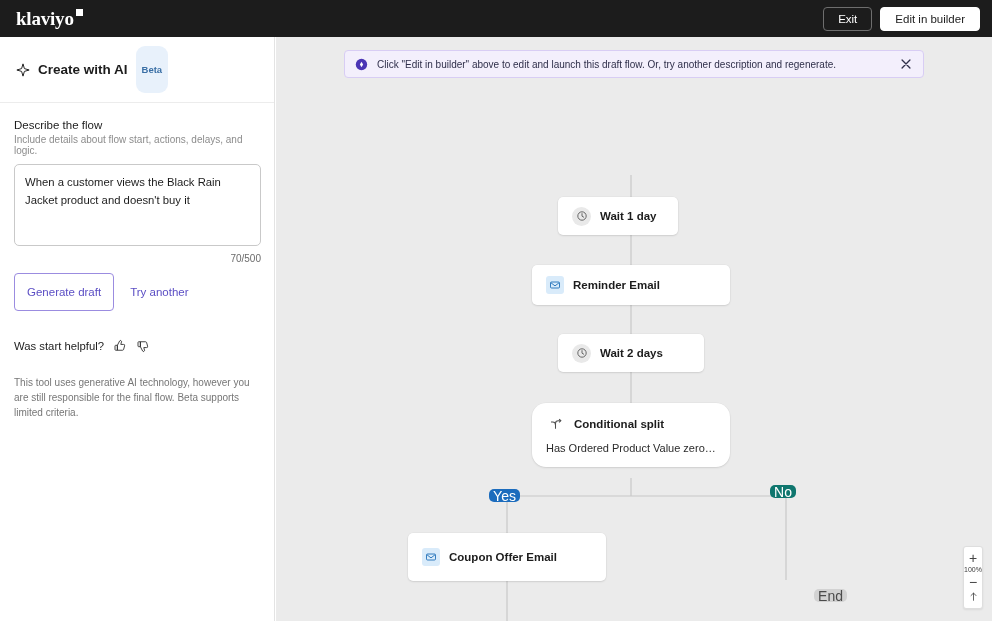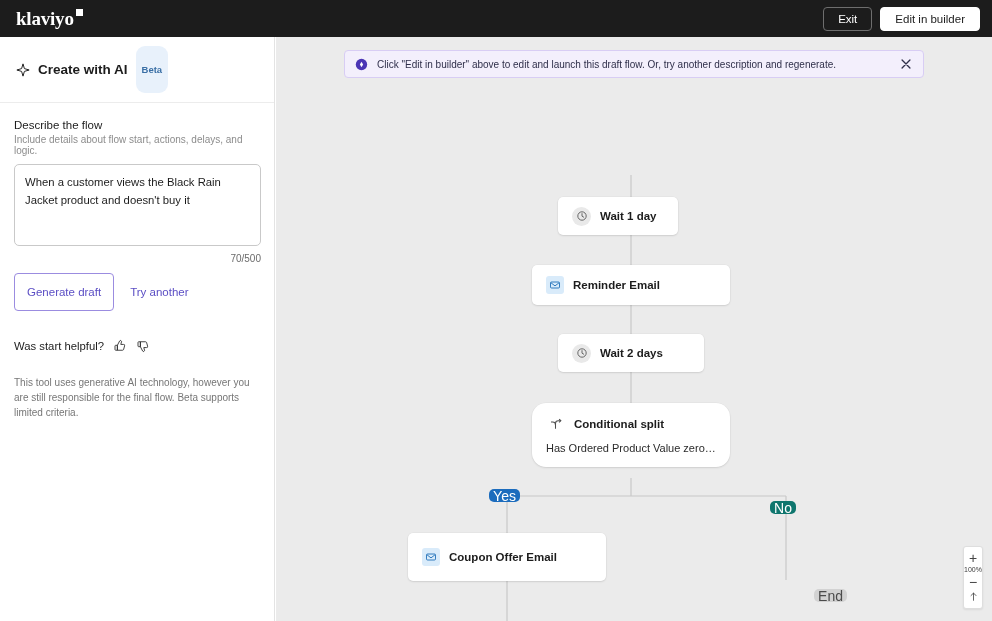--- a/index.html
+++ b/index.html
@@ -233,21 +233,21 @@
   
   .badge {
     position: absolute;
     height: 13px; padding: 0 4px;
     border-radius: 5px;
     font-size: 14px; color: #ffffff;
     display: flex; align-items: center; justify-content: center;
     letter-spacing: .1px;
   }
   #badge-yes { left: 213px; top: 452px; background: #1c6cbd; }
-  #badge-no  { left: 494px; top: 464px; background: #0f766e; }
+  #badge-no  { left: 494px; top: 448px; background: #0f766e; }
   #badge-end {
     left: 494px; top: 552px;
     background: #d2d2d2; color: #4a4a4a; margin-left: 44px;
   }
 
   
   .zoom-controls {
     position: absolute; right: 9px; bottom: 12px;
     width: 20px;
     background: #ffffff;

